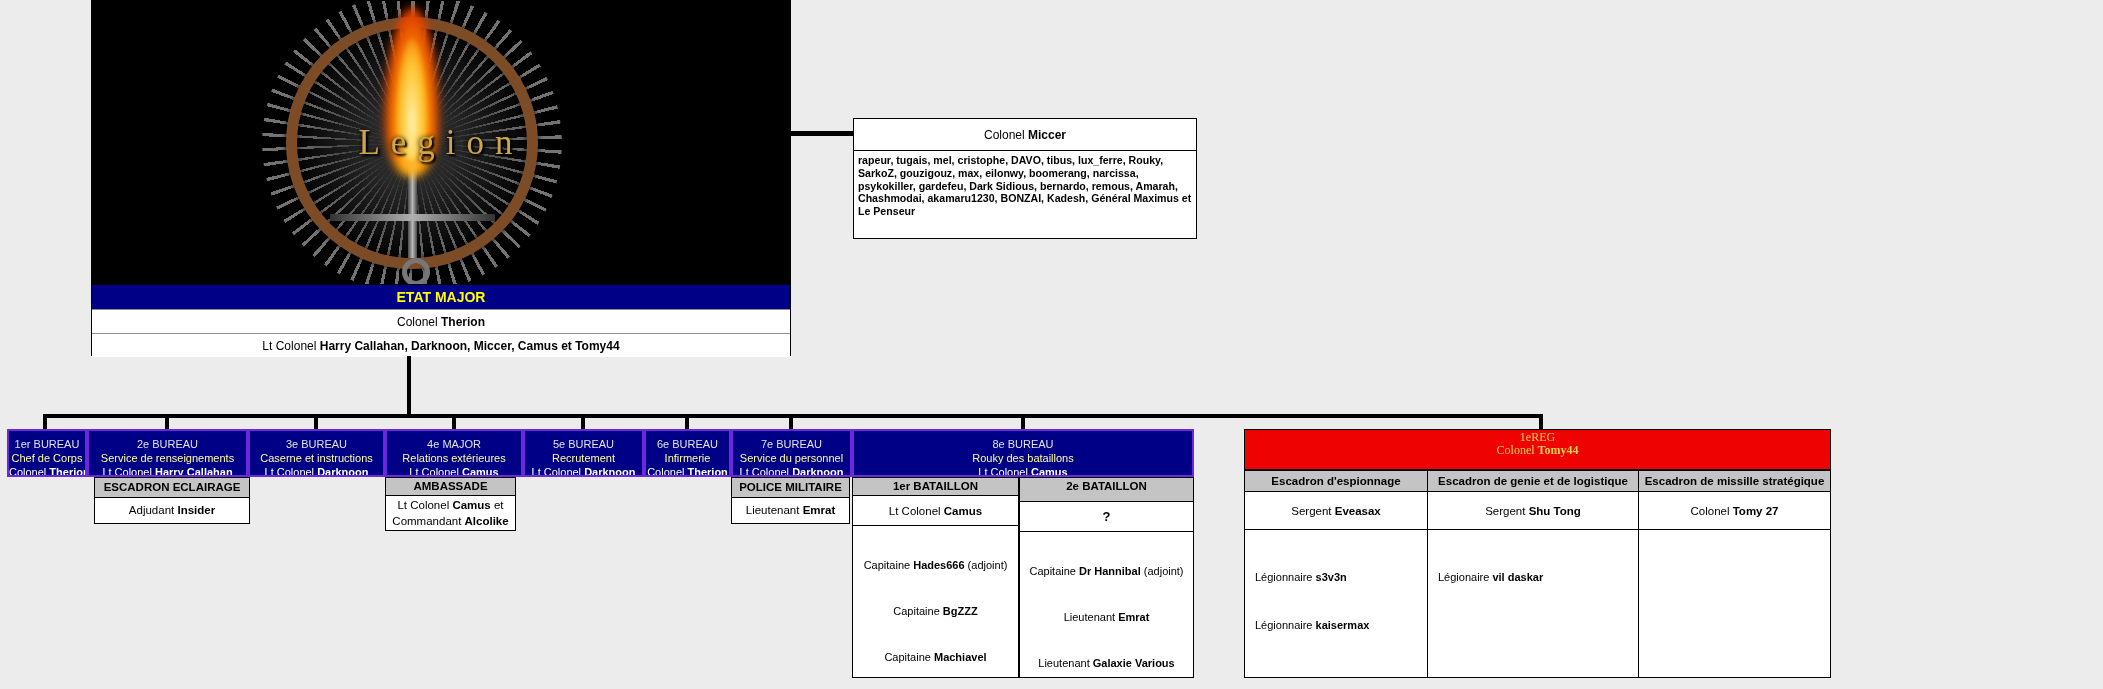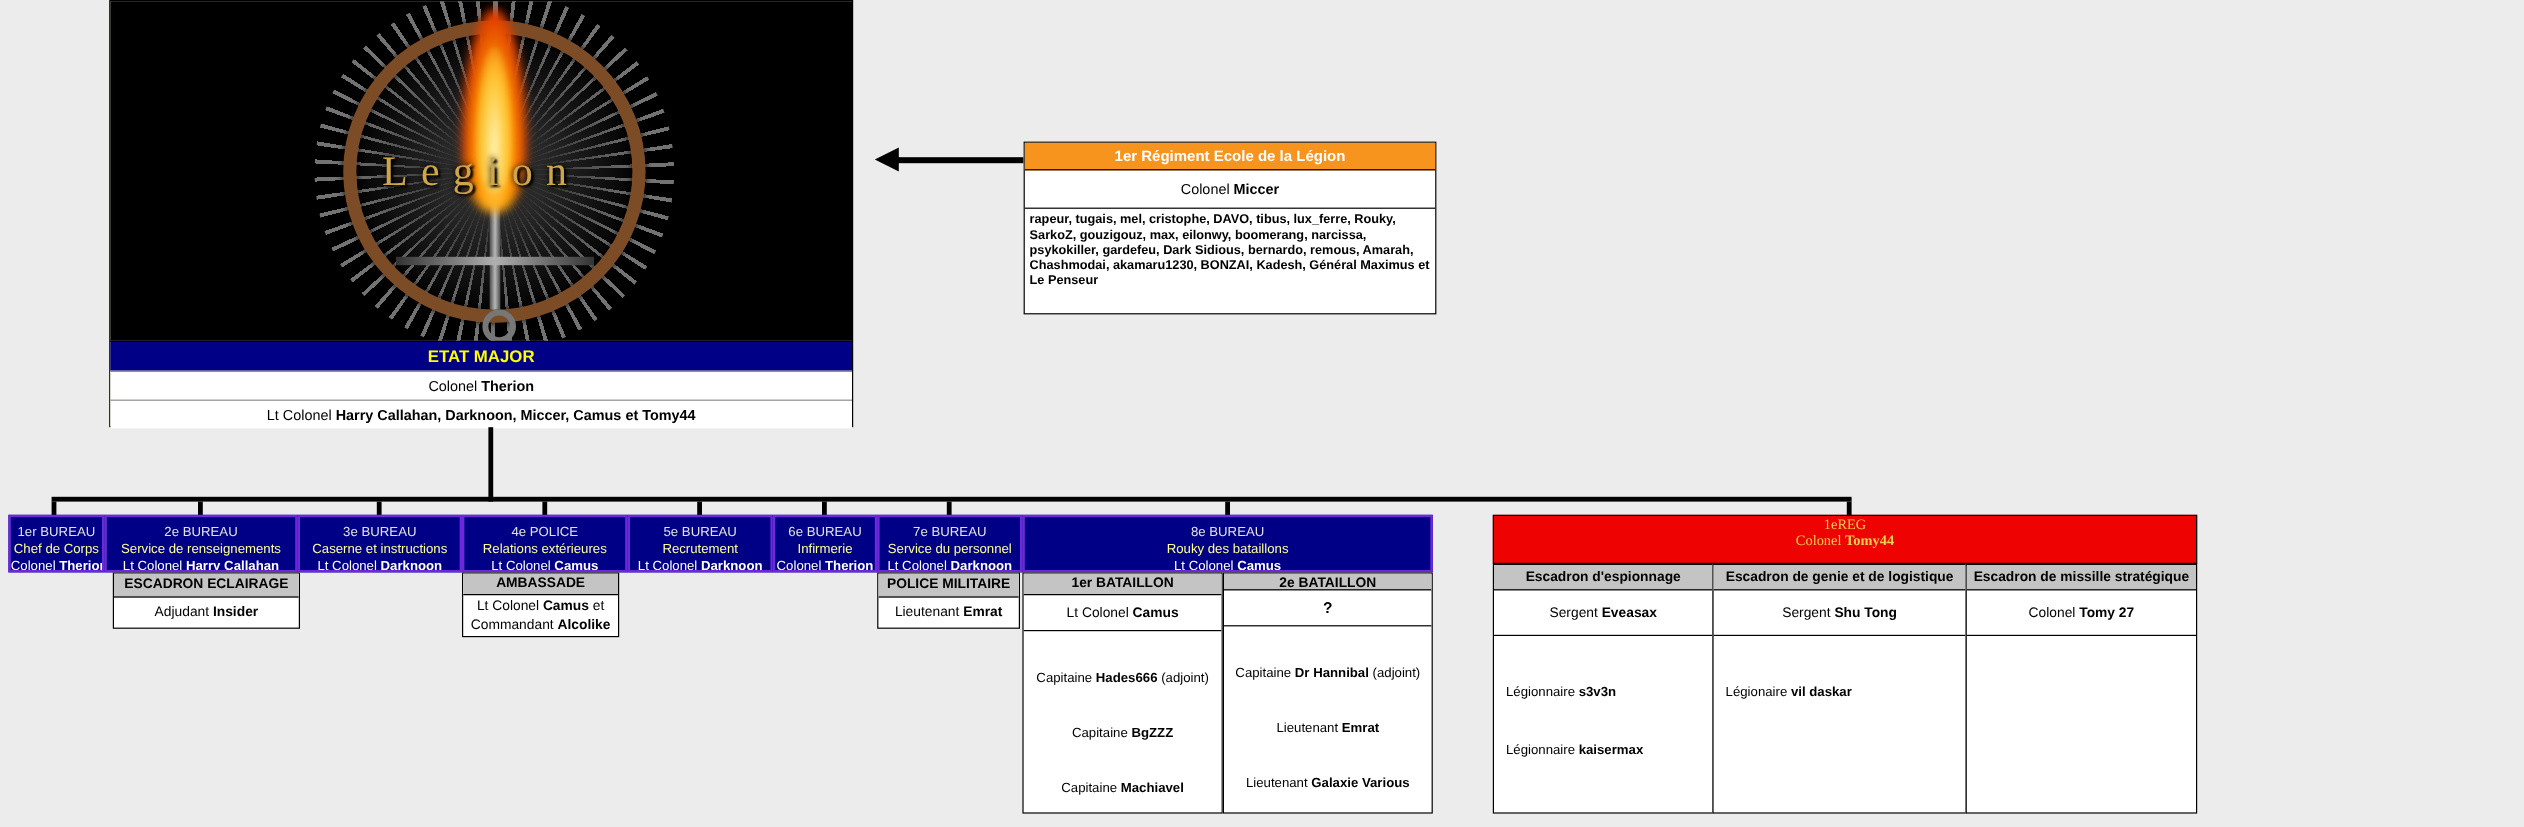--- a/index.html
+++ b/index.html
@@ -4,22 +4,22 @@
 <style>
   html,body { margin:0; padding:0; background:#ececec; }
   #canvas {
     position:relative; width:2103px; height:689px; background:#ececec;
     font-family:"Liberation Sans", sans-serif; color:#000; overflow:hidden;
   }
   b { font-weight:bold; }
   .line { position:absolute; background:#000; }
 
   
-  #hq-box { position:absolute; left:91px; top:0; width:620px; height:356px;
-            border:1px solid #000; box-sizing:border-box; background:#fef9c3; }
+  #hq-box { position:absolute; left:91px; top:0; width:700px; height:356px;
+            border:1px solid #000; box-sizing:border-box; background:#0ea5e9; }
   #logo-area { position:relative; width:100%; height:283px; background:#000; overflow:hidden; }
   #rays { position:absolute; left:170px; top:-8px; width:300px; height:300px; border-radius:50%;
           background:repeating-conic-gradient(from 0deg, #8f8f8f 0deg 1.3deg, rgba(0,0,0,0) 1.3deg 5.8deg); opacity:.8; }
   #rays-dim { position:absolute; left:170px; top:-8px; width:300px; height:300px; border-radius:50%;
           background:radial-gradient(circle, #2d2d2d 0%, rgba(45,45,45,.9) 20%, rgba(45,45,45,0) 58%); }
   #ring { position:absolute; left:194px; top:16px; width:230px; height:230px; border-radius:50%;
           border:11px solid #7c4c26; box-shadow:inset 0 0 6px #000, 0 0 5px #000; }
   #blade { position:absolute; left:316px; top:55px; width:9px; height:202px;
           background:linear-gradient(90deg,#4a4a4a,#b8b8b8 50%,#4a4a4a); }
   #crossguard { position:absolute; left:238px; top:213px; width:165px; height:7px;
@@ -103,21 +103,20 @@
     </div>
     <div id="em-header">ETAT MAJOR</div>
     <div class="em-row"><span>Colonel </span><b>Therion</b></div>
     <div class="em-row"><span>Lt Colonel </span><b>Harry Callahan, Darknoon, Miccer, Camus et Tomy44</b></div>
   </div>
 
   <div id="arrow-head"></div>
   <div id="arrow-shaft"></div>
 
   <div id="ecole-box">
-    <div id="ecole-header">1er Régiment Ecole de la Légion</div>
     <div id="ecole-leader"><span>Colonel </span><b>Miccer</b></div>
     <div id="ecole-members">rapeur, tugais, mel, cristophe, DAVO, tibus, lux_ferre, Rouky, SarkoZ, gouzigouz, max, eilonwy, boomerang, narcissa, psykokiller, gardefeu, Dark Sidious, bernardo, remous, Amarah, Chashmodai, akamaru1230, BONZAI, Kadesh, Général Maximus et Le Penseur</div>
   </div>
 
   <div class="line" style="left:407px; top:356px; width:4px; height:62px;"></div>
   <div class="line" style="left:43px; top:414px; width:1500px; height:4px;"></div>
   <div class="line" style="left:43px;   top:418px; width:4px; height:13px;"></div>
   <div class="line" style="left:165px;  top:418px; width:4px; height:13px;"></div>
   <div class="line" style="left:314px;  top:418px; width:4px; height:13px;"></div>
   <div class="line" style="left:452px;  top:418px; width:4px; height:13px;"></div>
@@ -136,21 +135,21 @@
     <div class="t">2e BUREAU</div>
     <div class="s">Service de renseignements</div>
     <div class="l"><span>Lt Colonel </span><b>Harry Callahan</b></div>
   </div>
   <div class="bu" style="left:248px; width:137px;">
     <div class="t">3e BUREAU</div>
     <div class="s">Caserne et instructions</div>
     <div class="l"><span>Lt Colonel </span><b>Darknoon</b></div>
   </div>
   <div class="bu" style="left:385px; width:138px;">
-    <div class="t">4e POLICE</div>
+    <div class="t">4e MAJOR</div>
     <div class="s">Relations extérieures</div>
     <div class="l"><span>Lt Colonel </span><b>Camus</b></div>
   </div>
   <div class="bu" style="left:523px; width:121px;">
     <div class="t">5e BUREAU</div>
     <div class="s">Recrutement</div>
     <div class="l"><span>Lt Colonel </span><b>Darknoon</b></div>
   </div>
   <div class="bu" style="left:644px; width:87px;">
     <div class="t">6e BUREAU</div>
@@ -194,21 +193,21 @@
       
       
       
       
       
       
     </div>
   </div>
 
   <div class="wbox" style="left:1019px; top:477px; width:175px; height:201px;">
-    <div class="ghead" style="height:14px; line-height:17px;">2e BATAILLON</div>
+    <div class="ghead" style="height:24px; line-height:17px;">2e BATAILLON</div>
     <div class="bat-leader"><b style="font-size:13px;">?</b></div>
     <div class="mlist">
       <div><span>Capitaine </span><b>Dr Hannibal</b><span> (adjoint)</span></div>
       <div><span>Lieutenant </span><b>Emrat</b></div>
       <div><span>Lieutenant </span><b>Galaxie Various</b></div>
       
       
       
       
       

